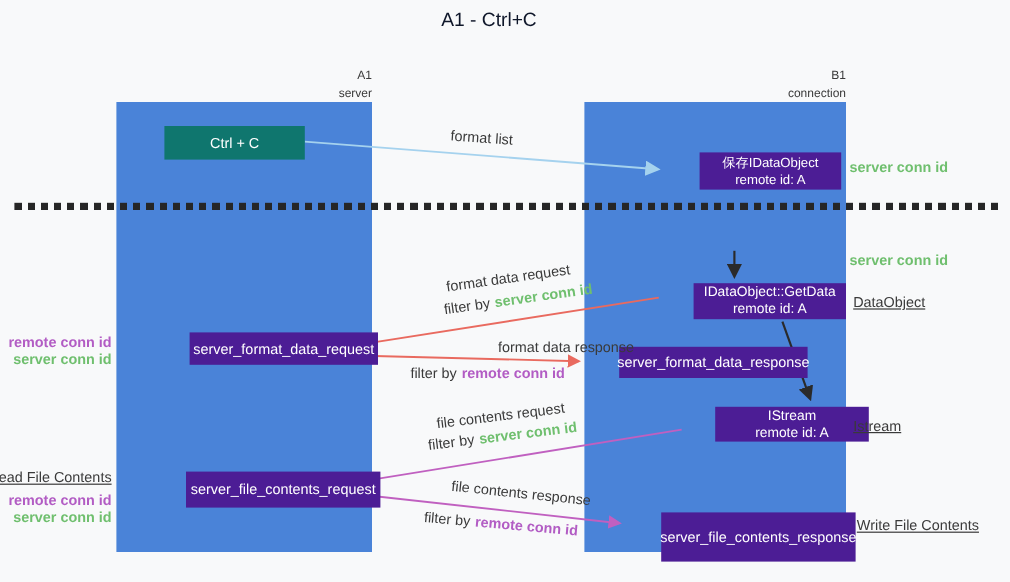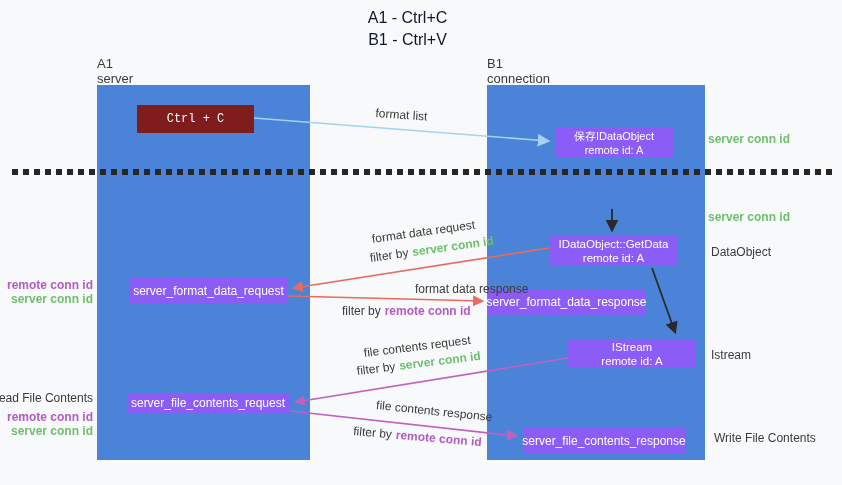--- a/index.html
+++ b/index.html
@@ -2,55 +2,55 @@
 <html><head>
 <meta charset="utf-8">
 <style>
   html,body { margin:0; padding:0; }
   body { font-family:"Liberation Sans","DejaVu Sans",sans-serif; background:#f8f9fa; }
   .canvas { position:relative; width:842px; height:485px; background:#f8f9fa; overflow:hidden; }
 
   .title { position:absolute; left:0; top:7px; width:815px; text-align:center;
            font-size:16px; line-height:22px; color:#0f172a; }
 
-  .col-header { position:absolute; text-align:left; font-size:13px; line-height:15px; color:#3a3a3a; }
+  .col-header { position:absolute; text-align:right; font-size:10px; line-height:15px; color:#3a3a3a; }
   .col-header.left  { left:97px;  top:56px; width:213px; }
   .col-header.right { left:487px; top:56px; width:218px; }
 
   .lifeline { position:absolute; top:85px; height:375px; background:#4a83d8; }
   .lifeline.left  { left:97px;  width:213px; }
   .lifeline.right { left:487px; width:218px; }
 
   .divider { position:absolute; left:12px; top:169px; width:820px; height:6px;
              background:repeating-linear-gradient(to right,#262626 0px,#262626 6px,transparent 6px,transparent 11px); }
 
   .node { position:absolute; display:flex; flex-direction:column; align-items:center; justify-content:center;
           color:#ffffff; font-size:12px; line-height:14px; text-align:center; white-space:nowrap; }
-  .node.green  { background:#7f1d1d;font-family:Liberation Mono, monospace; }
-  .node.orange { background:#8b5cf6; }
+  .node.green  { background:#0f766e; }
+  .node.orange { background:#4c1d95;margin-left:28px; }
 
   #node-ctrl-c   { left:137px; top:105px; width:117px; height:28px; }
   #node-ctrl-v   { left:553px; top:179px; width:119px; height:28px; }
   #node-save     { left:555px; top:127px; width:118px; height:31px; font-size:11px; }
   #node-getdata  { left:550px; top:236px; width:127px; height:30px; font-size:11.5px; }
   #node-fmt-req  { left:130px; top:277px; width:157px; height:27px; }
   #node-fmt-resp { left:488px; top:289px; width:157px; height:26px; }
   #node-istream  { left:568px; top:339px; width:128px; height:29px; font-size:11.5px; }
-  #node-file-req { left:127px; top:393px; width:162px; height:20px; }
-  #node-file-resp{ left:523px; top:427px; width:162px; height:27px; }
+  #node-file-req { left:127px; top:393px; width:162px; height:30px; }
+  #node-file-resp{ left:523px; top:427px; width:162px; height:41px; }
 
   svg.arrows { position:absolute; left:0; top:0; width:842px; height:485px; pointer-events:none; }
 
   .lbl { position:absolute; font-size:12px; color:#3a3a3a; white-space:nowrap; transform-origin:left top; }
   .lbl .green  { color:#6fbf6e; font-weight:bold; }
   .lbl .purple { color:#b25cc4; font-weight:bold; }
   .lbl .pfx { margin-right:4px; }
   .side-green  { position:absolute; font-size:12px; font-weight:bold; color:#6fbf6e; white-space:nowrap; }
   .side-purple { position:absolute; font-size:12px; font-weight:bold; color:#b25cc4; white-space:nowrap; }
-  .side-dark   { position:absolute; font-size:12px; color:#3a3a3a; white-space:nowrap; }
+  .side-dark   { position:absolute; font-size:12px; color:#3a3a3a; white-space:nowrap;text-decoration:underline; }
 
   #lbl-format-list { left:376px; top:106px; transform:rotate(4deg); }
   #lbl-fdr       { left:371px; top:232px; transform:rotate(-8deg); }
   #lbl-fdr-filt  { left:369px; top:251px; transform:rotate(-8deg); }
   #lbl-fdresp    { left:367px; top:282px;margin-left:48px; }
   #lbl-fdresp-filt { left:342px; top:304px; }
   #lbl-fcr       { left:363px; top:346px; transform:rotate(-7deg); }
   #lbl-fcr-filt  { left:356px; top:364px; transform:rotate(-7deg); }
   #lbl-fcresp    { left:377px; top:398px; transform:rotate(6deg); }
   #lbl-fcresp-filt { left:354px; top:424px; transform:rotate(5deg); }
@@ -66,21 +66,20 @@
   #side-rcid-file{ right:749px; top:410px; }
   #side-scid-file{ right:749px; top:424px; }
 </style>
 </head>
 <body>
 
 <div class="canvas">
 
   <div class="title">
     <div>A1 - Ctrl+C</div>
-    <div>B1 - Ctrl+V</div>
   </div>
 
   <div class="col-header left">
     <div>A1</div>
     <div>server</div>
   </div>
   <div class="col-header right">
     <div>B1</div>
     <div>connection</div>
   </div>

